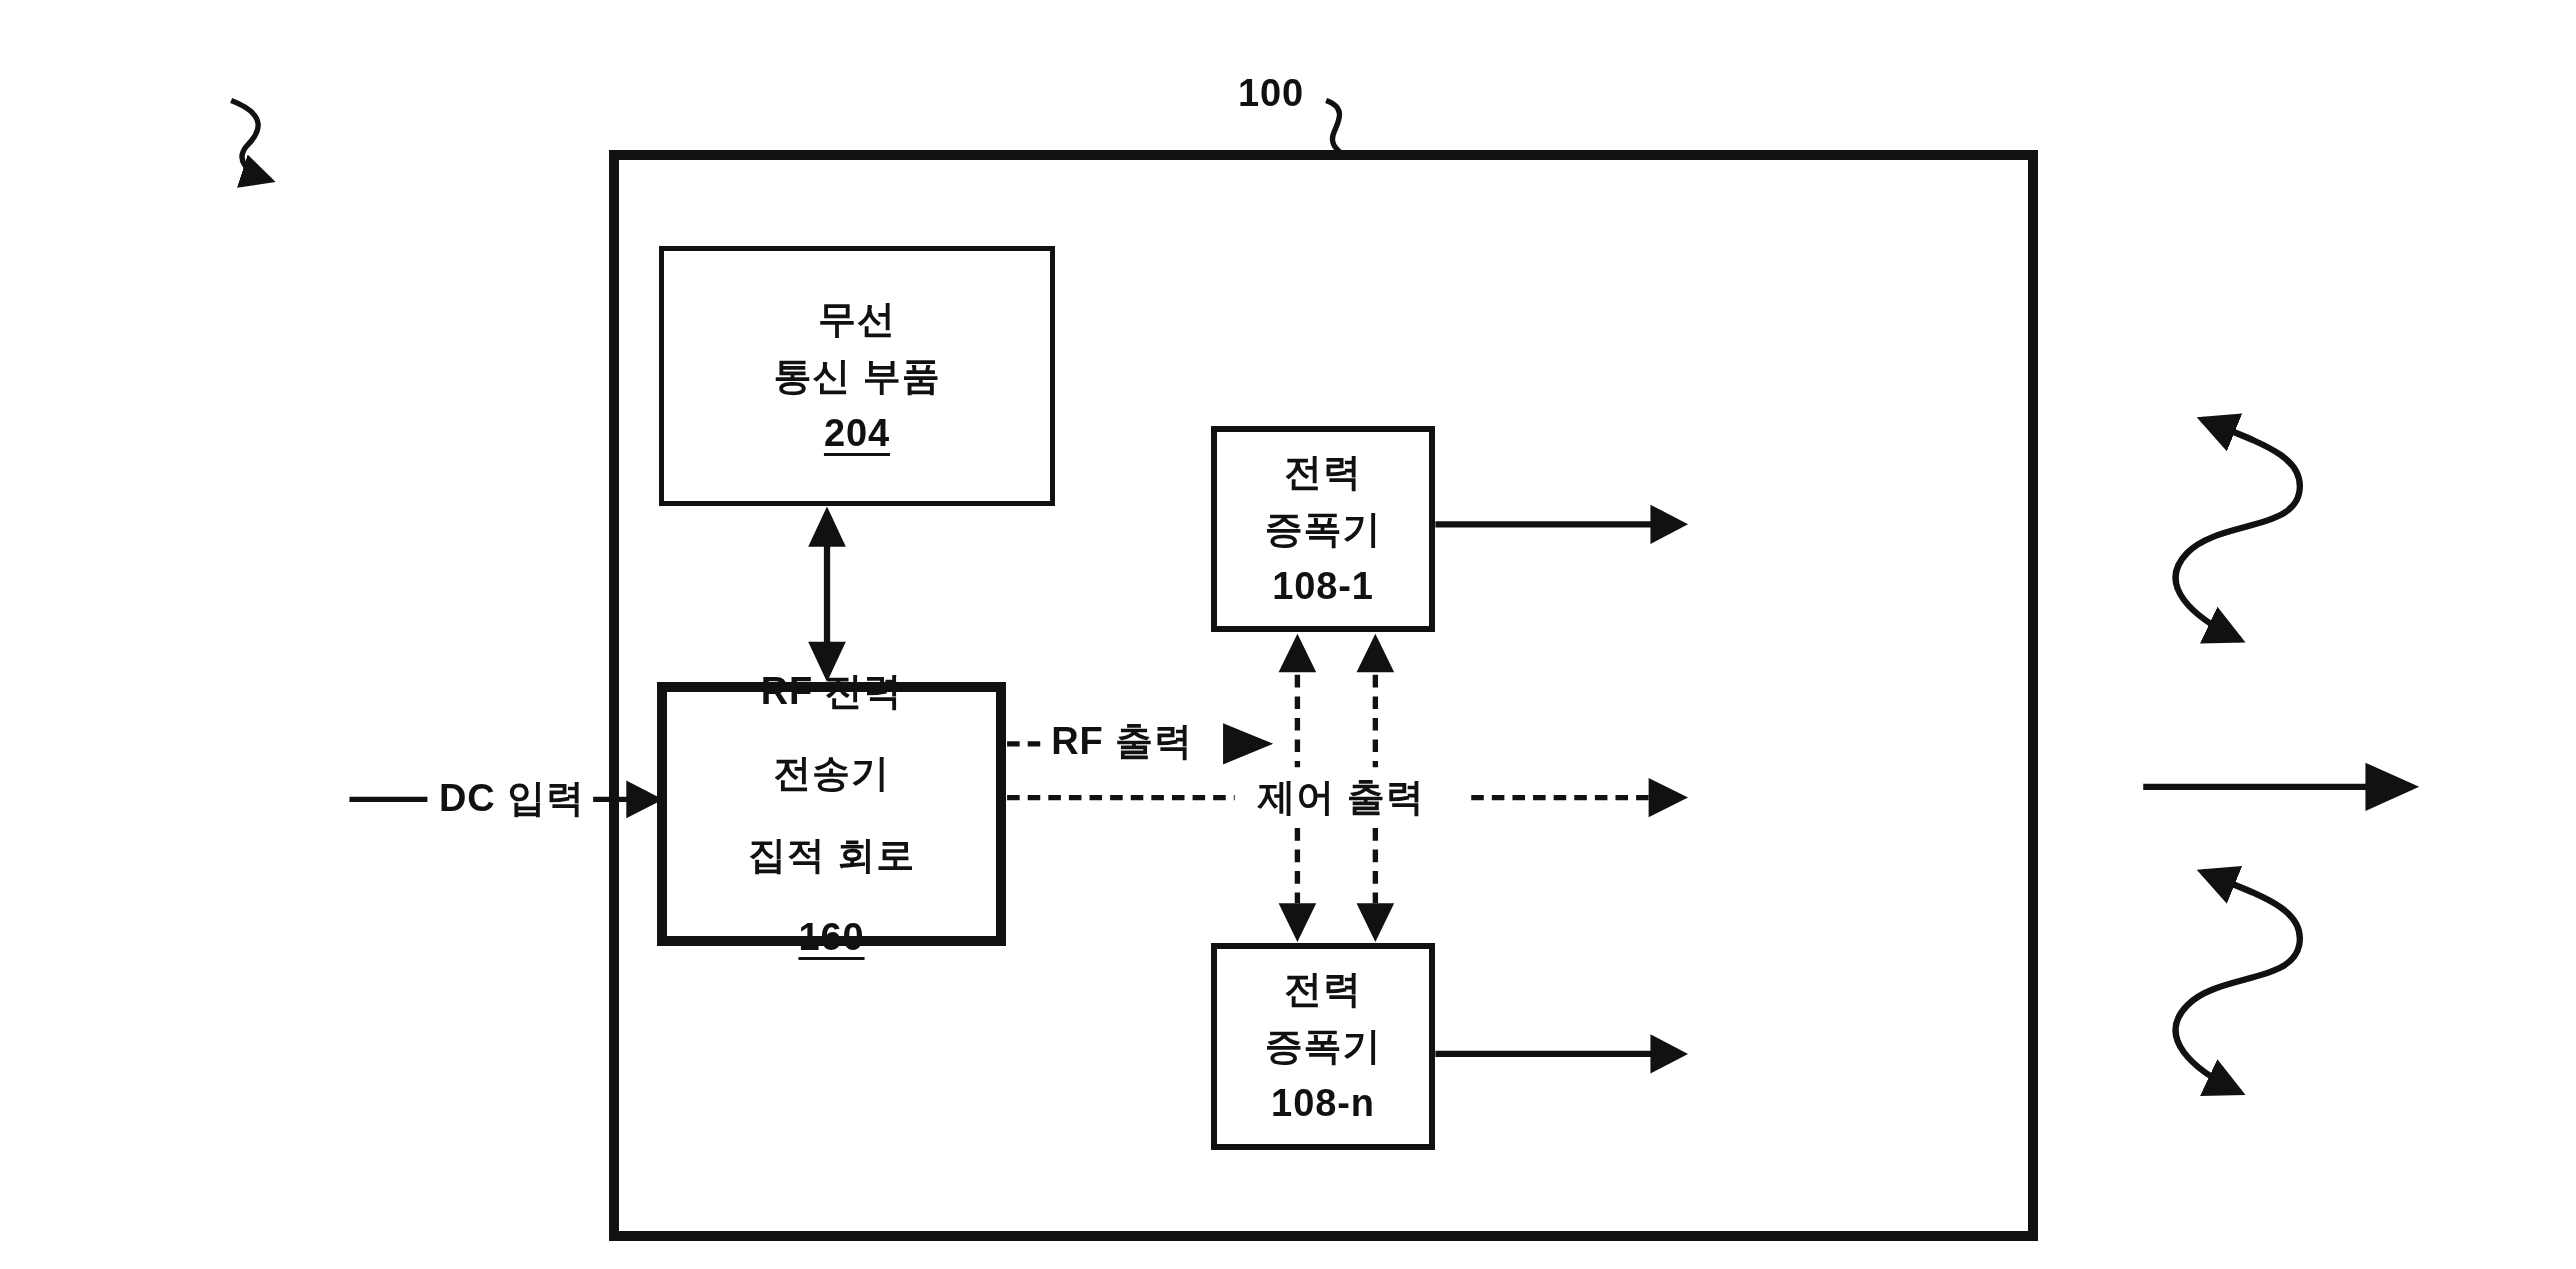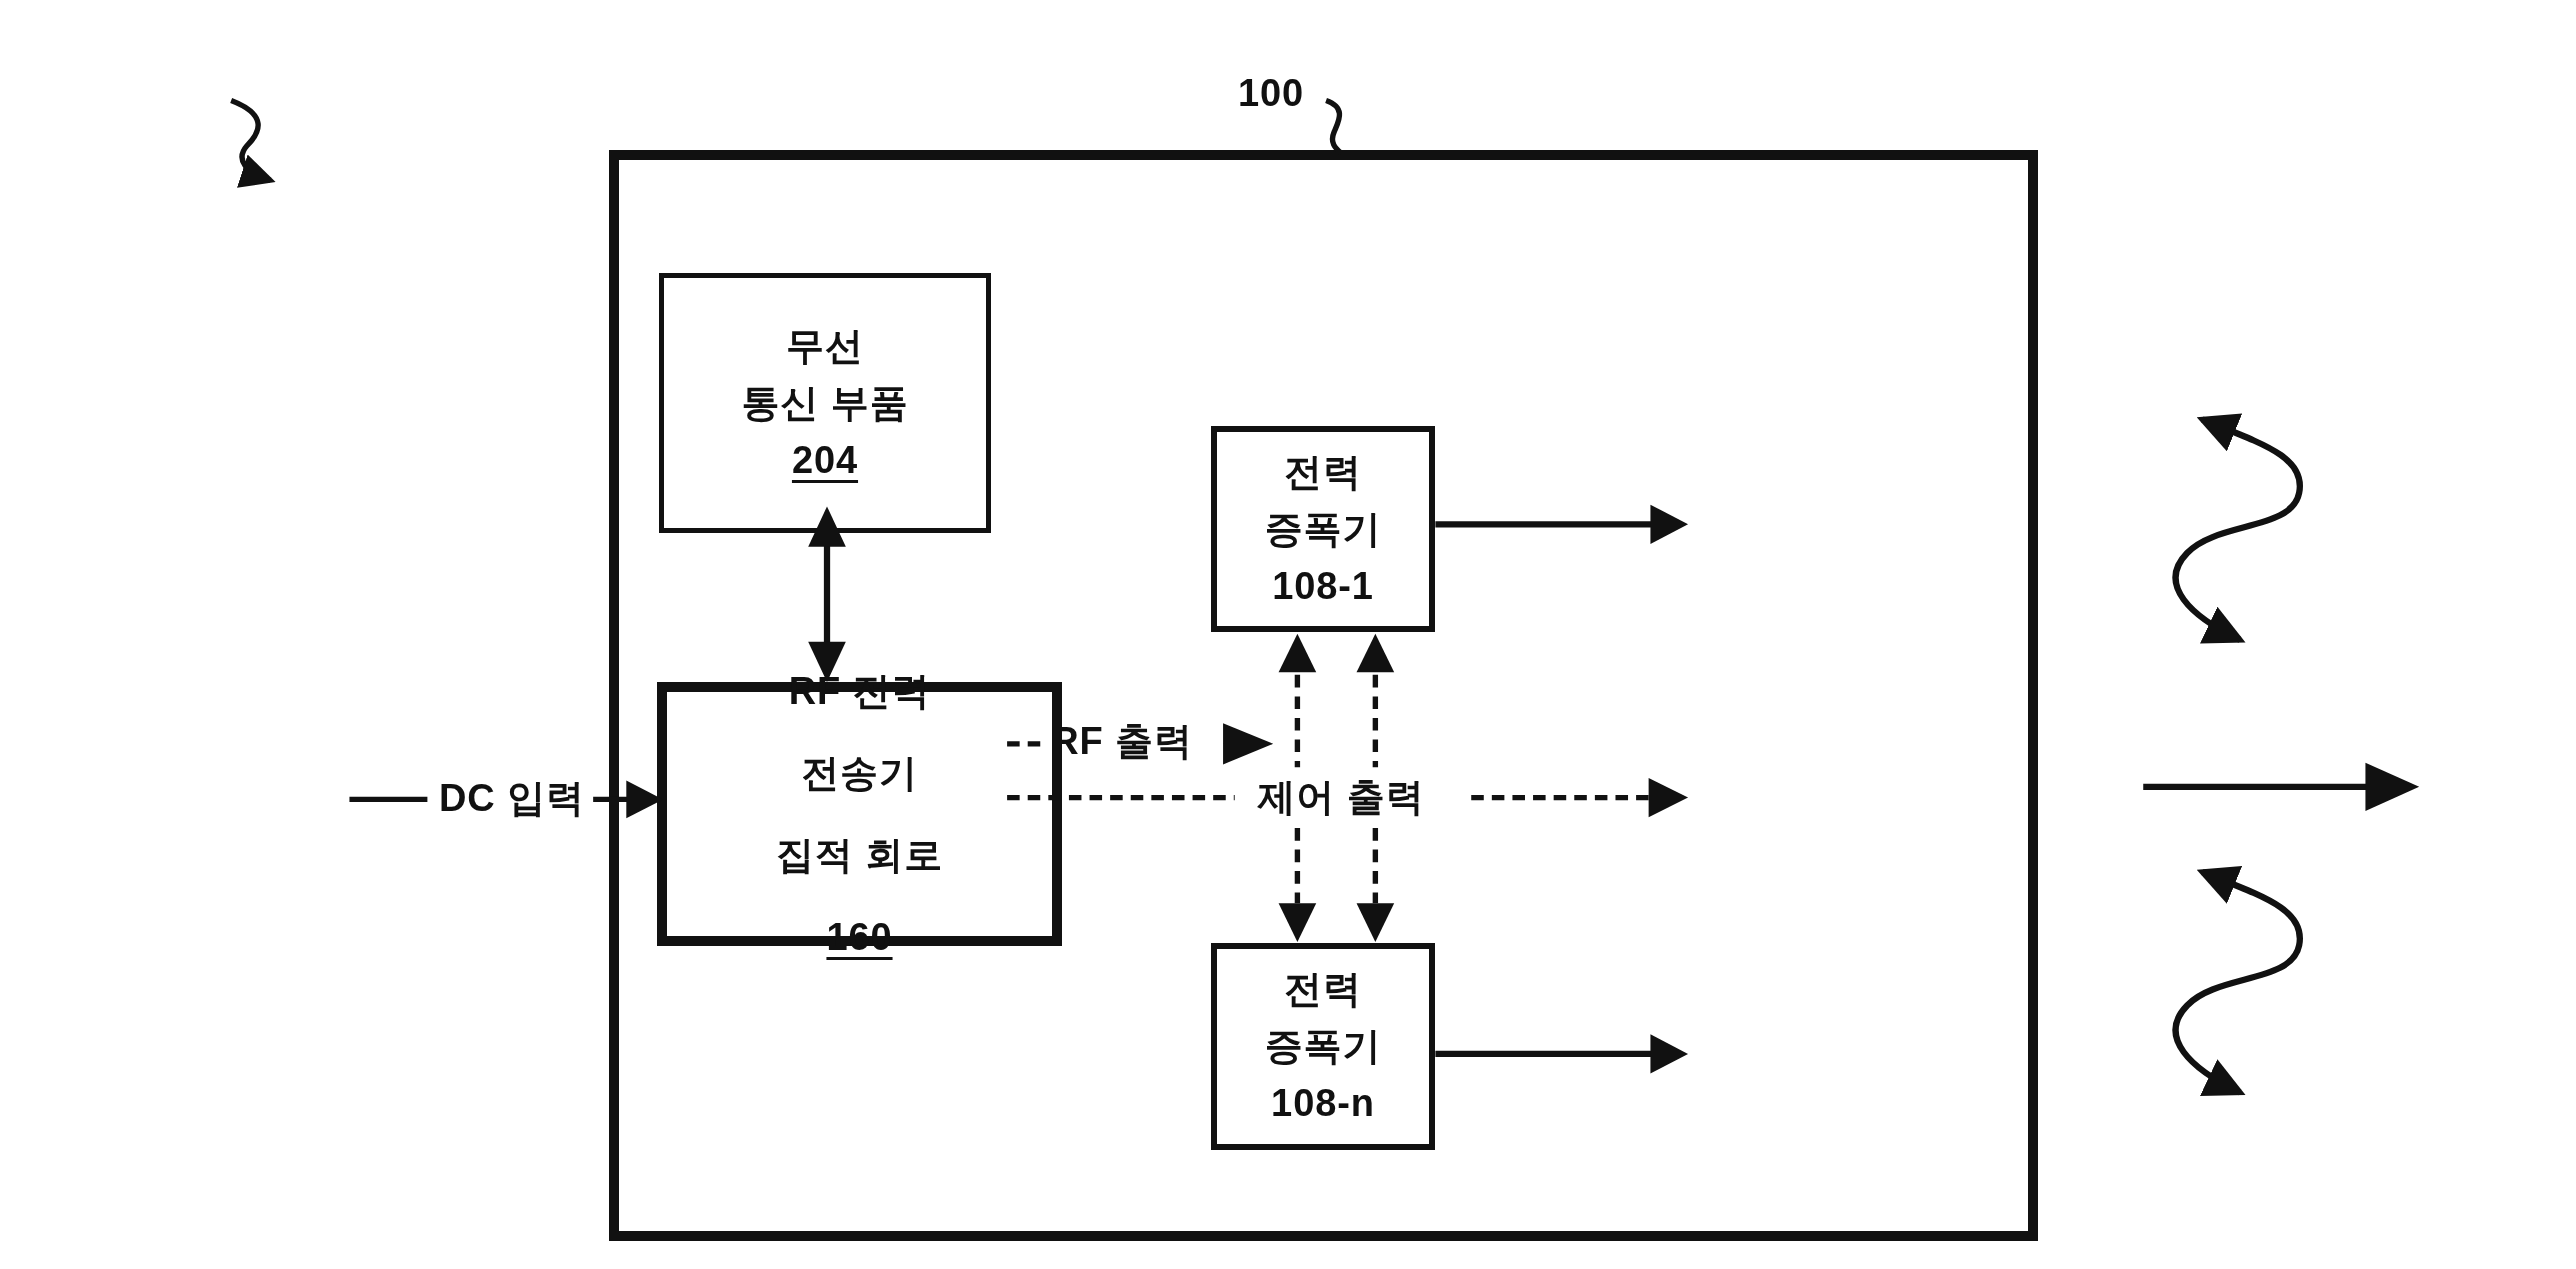--- a/index.html
+++ b/index.html
@@ -33,27 +33,27 @@
 
 <div class="stage">
 
   <div class="title-block">
   </div>
 
   <div class="float-label" style="left:1271px; top:93px;">100</div>
 
   <div class="box-outer" style="left:609px; top:150px; width:1429px; height:1091px;"></div>
 
-  <div class="box" style="left:659px; top:246px; width:332px; height:260px;margin-top:27px;">
+  <div class="box" style="left:659px; top:246px; width:396px; height:260px;">
     <div>무선</div>
     <div>통신 부품</div>
     <div class="ref-underline">204</div>
   </div>
 
-  <div class="box box-thick" style="left:657px; top:682px; width:405px; height:264px;gap:25px;">
+  <div class="box box-thick" style="left:657px; top:682px; width:349px; height:264px;gap:25px;">
     <div>RF 전력</div>
     <div>전송기</div>
     <div>집적 회로</div>
     <div class="ref-underline">160</div>
   </div>
 
   <div class="box" style="left:1211px; top:426px; width:224px; height:206px; border-width:6.3px;">
     <div>전력</div>
     <div>증폭기</div>
     <div>108-1</div>

